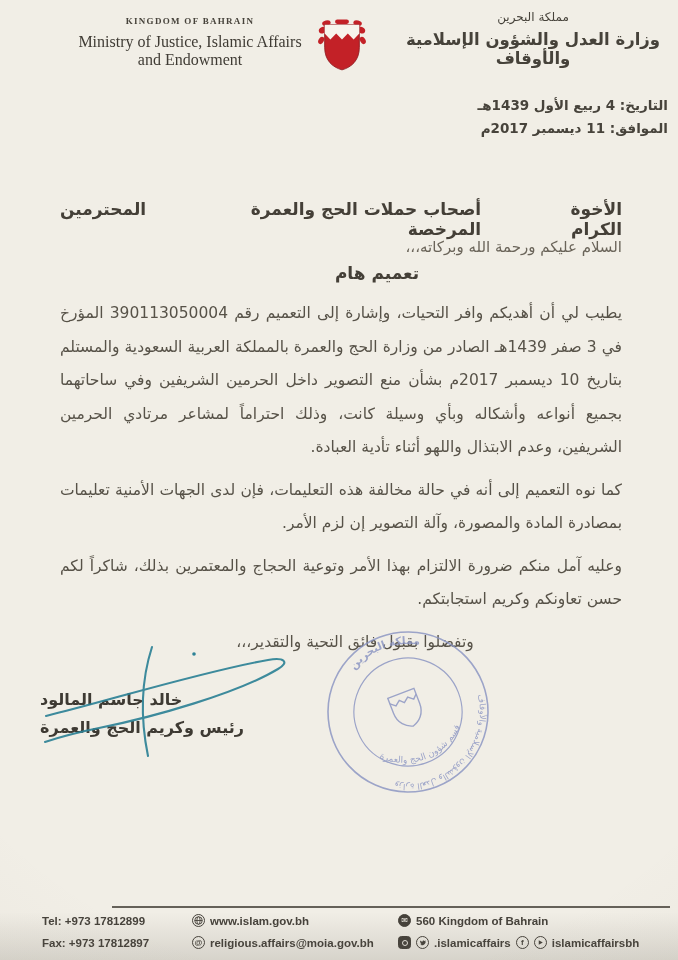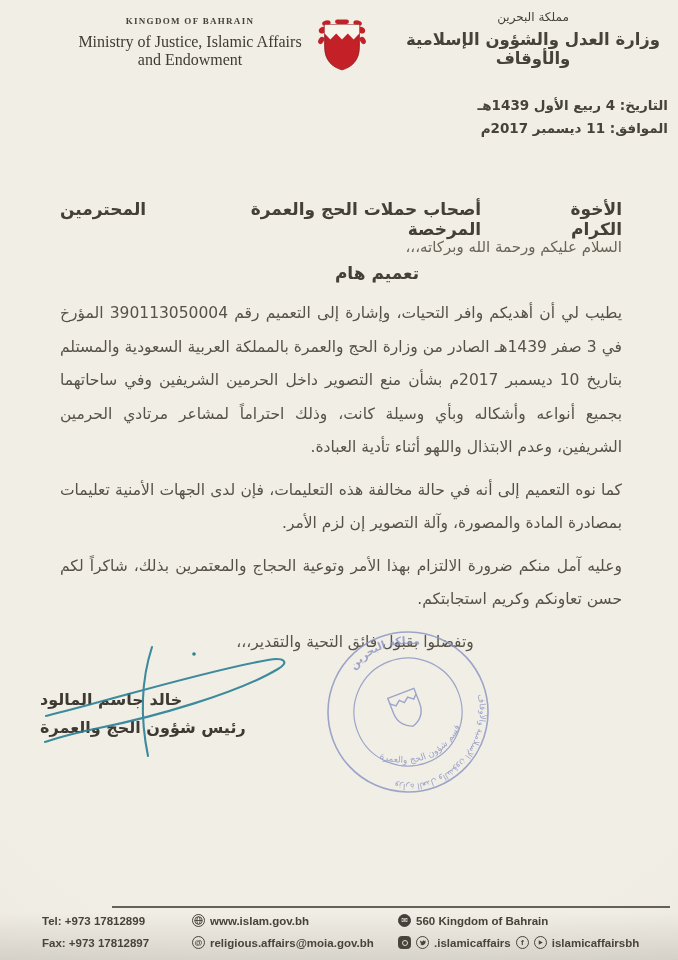--- a/index.html
+++ b/index.html
@@ -145,21 +145,21 @@
   <svg class="sig-svg" width="296" height="116" viewBox="0 0 296 116">
     <g stroke="#2e8296" stroke-width="2.1" fill="none" stroke-linecap="round" opacity="0.92">
       <path d="M4,72 C62,58 162,27 226,16 C242,13 248,18 236,25 C196,49 112,73 57,84 C32,89 12,95 3,98"></path>
       <path d="M110,3 C100,34 97,68 106,112"></path>
     </g>
     <circle cx="152" cy="10" r="1.8" fill="#2e8296"></circle>
   </svg>
 
   <div class="sig-text" dir="rtl">
     <div>خالد جاسم المالود</div>
-    <div>رئيس شؤون الحج والعمرة</div>
+    <div>رئيس وكريم الحج والعمرة</div>
   </div>
 
   <div class="f-line"></div>
   <div class="footer">
 
     <div class="f-col f-col1">
       <div class="f-row">
           <span>Tel: +973 17812899</span>
         </div>
       <div class="f-row">

